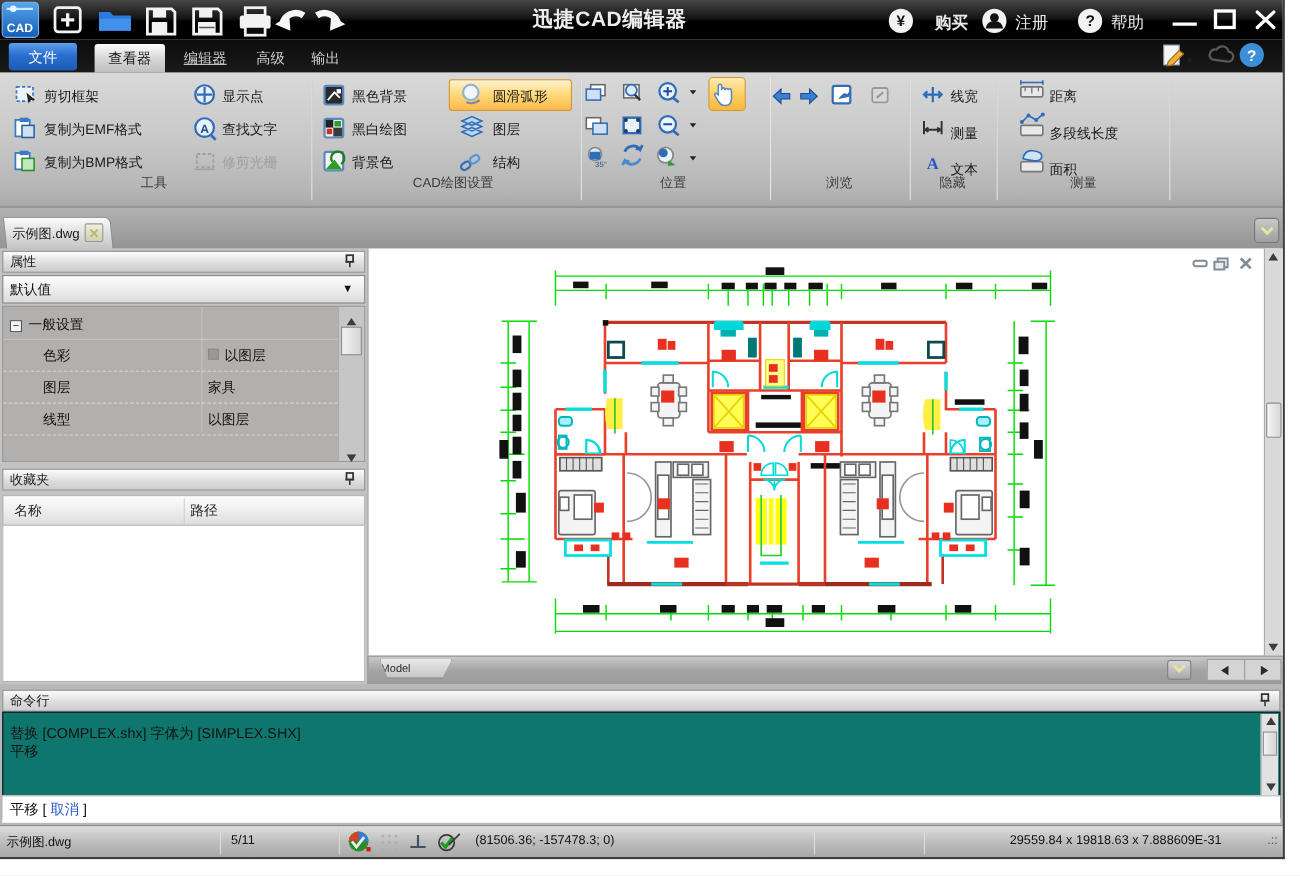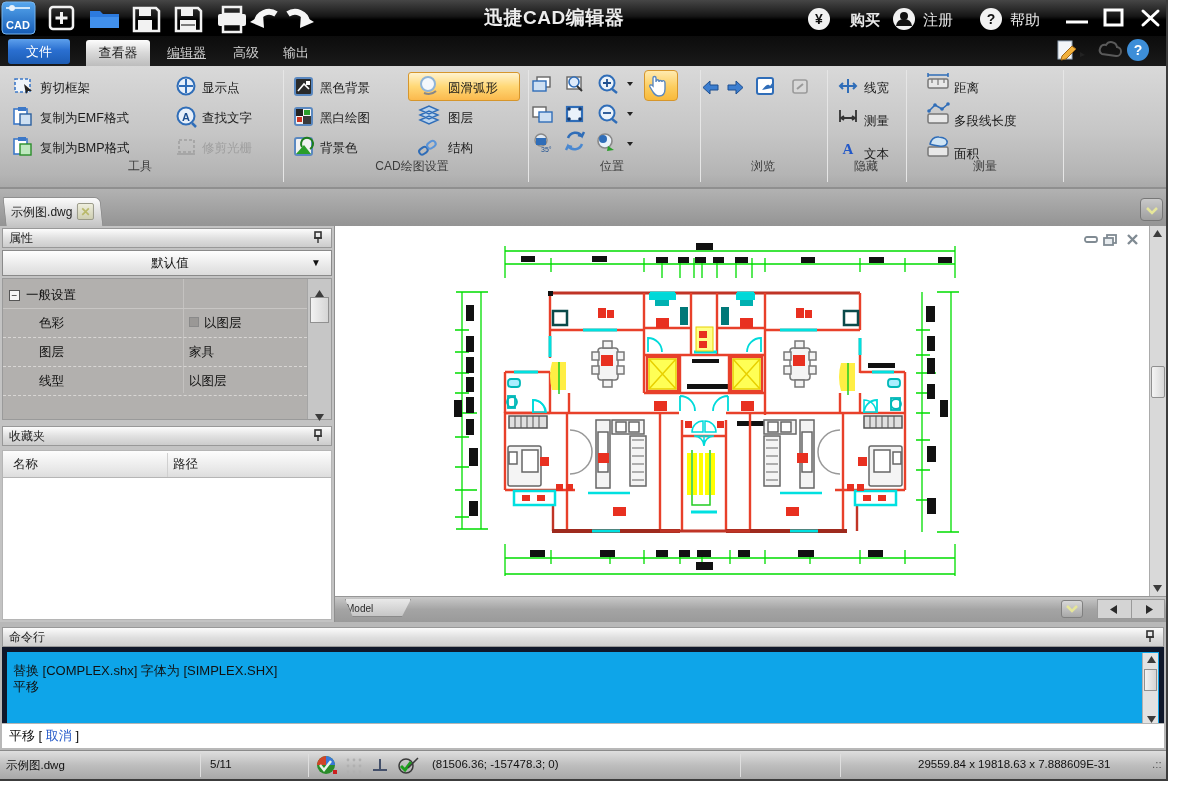--- a/index.html
+++ b/index.html
@@ -33,21 +33,21 @@
 #doctab { position:absolute; left:4px; top:8px; width:98px; height:30px; background:linear-gradient(#fbfbfb, #d9d9d9 60%, #c3c3c3); border:1px solid #8f8f8f; border-bottom:none; border-radius:2px 6px 0 0; transform:skewX(6deg); }
 #doctab .dt { position:absolute; left:6px; top:6px; font-size:12px; color:#1a1a1a; transform:skewX(-6deg); }
 #tabclose { position:absolute; left:72px; top:5px; width:17px; height:17px; background:linear-gradient(#eeeedd,#cfcfb2); border:1px solid #9a9a88; border-radius:2px; color:#b9b96a; font-size:12px; font-weight:bold; text-align:center; line-height:16px; transform:skewX(-6deg); }
 #tbchev { position:absolute; right:3px; top:9px; width:23px; height:23px; background:linear-gradient(#c9c9c9,#9f9f9f); border:1px solid #777; border-radius:4px; color:#eaeaa8; font-size:11px; font-weight:bold; text-align:center; line-height:24px; }
 
 
 #main { position:absolute; left:0; top:226px; width:1166px; height:396px; background:#bcbcbc; }
 #lpanel { position:absolute; left:0; top:0; width:334px; height:396px; background:#c3c3c3; }
 .phead { position:absolute; left:2px; width:330px; height:20px; background:linear-gradient(#fcfcfc,#dedede 55%,#cccccc); border:1px solid #989898; font-size:12px; color:#222; line-height:18px; padding-left:6px; }
 .pin { position:absolute; right:8px; top:2px; font-size:11px; color:#333; }
-#pdrop { position:absolute; left:2px; top:24px; width:330px; height:26px; background:linear-gradient(#ffffff,#e9e9e9 60%,#dcdcdc); border:1px solid #8a8a8a; font-size:12.5px; color:#111; line-height:24px; padding-left:6px;text-align:center; }
+#pdrop { position:absolute; left:2px; top:24px; width:330px; height:26px; background:linear-gradient(#ffffff,#e9e9e9 60%,#dcdcdc); border:1px solid #8a8a8a; font-size:12.5px; color:#111; line-height:24px; padding-left:6px; }
 #pgrid { position:absolute; left:2px; top:52px; width:330px; height:142px; background:#b2b0ae; border:1px solid #9a9a9a; }
 .grow { position:absolute; left:0; width:304px; font-size:12.5px; color:#111; }
 #pscroll { position:absolute; right:0px; top:0px; width:24px; height:140px; background:#c6c6c6; border-left:1px solid #a5a5a5; }
 #fhead2 { top:200px; }
 #fcols { position:absolute; left:2px; top:224px; width:330px; height:28px; background:linear-gradient(#fdfdfd,#e8e8e8 70%,#dddddd); border:1px solid #b5b5b5; font-size:12.5px; color:#222; }
 #fbody { position:absolute; left:2px; top:252px; width:330px; height:142px; background:#ffffff; border:1px solid #b5b5b5; border-top:none; }
 
 #canvas { position:absolute; left:334px; top:0; width:832px; height:370px; background:#ffffff; border-left:1px solid #8f8f8f; }
 #cscroll { position:absolute; right:0; top:0; width:17px; height:370px; background:#d9d9d9; border-left:1px solid #ababab; }
 .sarr { position:absolute; left:3px; font-size:9px; color:#404040; }
@@ -55,21 +55,21 @@
 .mdi { position:absolute; top:4px; color:#808b93; font-weight:bold; }
 
 #modelrow { position:absolute; left:334px; top:370px; width:832px; height:26px; background:linear-gradient(#c8c8c8,#a4a4a4 50%,#9a9a9a); border-top:1px solid #979797; border-left:1px solid #8f8f8f; }
 #modeltab { position:absolute; left:10px; top:2px; width:66px; height:18px; background:linear-gradient(#e9e9e9,#c6c6c6); border:1px solid #8a8a8a; border-top:none; clip-path:polygon(0 0, 100% 0, 86% 100%, 12% 100%); font-size:10px; color:#2a2a2a; text-align:left; line-height:20px; }
 #mchev { position:absolute; left:726px; top:3px; width:22px; height:18px; background:linear-gradient(#d8d8d8,#a8a8a8); border:1px solid #808080; border-radius:3px; color:#eaeaa8; font-size:10px; font-weight:bold; text-align:center; line-height:17px; }
 #hscr { position:absolute; left:762px; top:2px; width:68px; height:20px; background:#d4d4d4; border:1px solid #9a9a9a; font-size:9px; color:#333; }
 
 
 #cmd { position:absolute; left:0; top:622px; width:1166px; height:128px; background:#b8b8b8; }
 #cmdhead { position:absolute; left:2px; top:5px; width:1162px; height:20px; background:linear-gradient(#fbfbfb,#dedede 55%,#cfcfcf); border:1px solid #989898; font-size:12px; color:#222; line-height:18px; padding-left:6px; }
-#cmdbody { position:absolute; left:2px; top:25px; width:1162px; height:97px; background:#0ea5e9; border:5px solid #0f172a; font-size:13px; color:#111;text-decoration:underline; }
+#cmdbody { position:absolute; left:2px; top:25px; width:1162px; height:97px; background:#0f766e; border:1px solid #0f172a; font-size:13px; color:#111;text-decoration:underline; }
 #cmdinput { position:absolute; left:2px; top:101px; width:1162px; height:25px; background:#fff; border-top:1px solid #b5b5b5; font-size:13px; color:#111; line-height:24px; padding-left:7px; }
 #cmdscroll { position:absolute; right:1px; top:1px; width:16px; height:75px; background:#e2e2e2; border-left:1px solid #b0b0b0; }
 
 
 #status { position:absolute; left:0; top:750px; width:1166px; height:29px; background:linear-gradient(#dedede,#bebebe 50%,#a8a8a8); border-top:1px solid #8a8a8a; font-size:11.5px; color:#111; }
 .scell { position:absolute; top:7px; white-space:nowrap; }
 .ssep { position:absolute; top:3px; height:23px; width:1px; background:#9a9a9a; border-right:1px solid #dedede; }
 </style>
 </head>
 <body>

